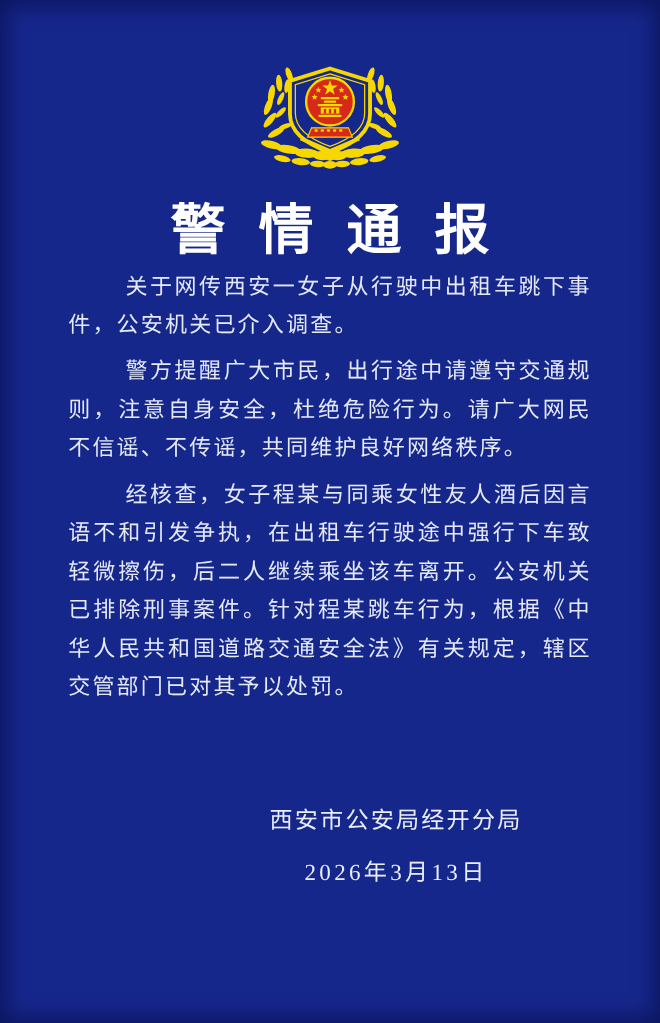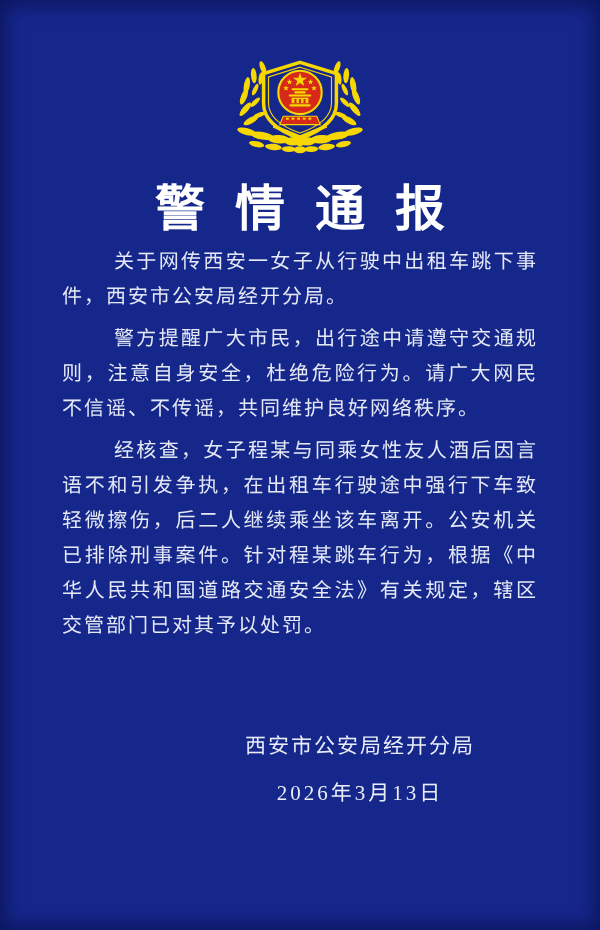--- a/index.html
+++ b/index.html
@@ -146,21 +146,21 @@
         <ellipse cx="116" cy="133" rx="10" ry="4.2" transform="rotate(-2 116 133)"></ellipse>
         <circle cx="100" cy="124" r="5"></circle>
         <ellipse cx="100" cy="134" rx="9" ry="5"></ellipse>
       </g>
     </svg>
   </div>
 
   <h1 class="notice-title">警情通报</h1>
 
   <div class="notice-body">
-    <p>关于网传西安一女子从行驶中出租车跳下事件，西安市公安局经开分局。</p>
+    <p>关于网传西安一女子从行驶中出租车跳下事件，公安机关已介入调查。</p>
     <p>警方提醒广大市民，出行途中请遵守交通规则，注意自身安全，杜绝危险行为。请广大网民不信谣、不传谣，共同维护良好网络秩序。</p>
     <p>经核查，女子程某与同乘女性友人酒后因言语不和引发争执，在出租车行驶途中强行下车致轻微擦伤，后二人继续乘坐该车离开。公安机关已排除刑事案件。针对程某跳车行为，根据《中华人民共和国道路交通安全法》有关规定，辖区交管部门已对其予以处罚。</p>
   </div>
 
   <div class="sign-block">
     <div class="signature-line">西安市公安局经开分局</div>
     <div class="date-line">2026年3月13日</div>
   </div>
 
 </div>

